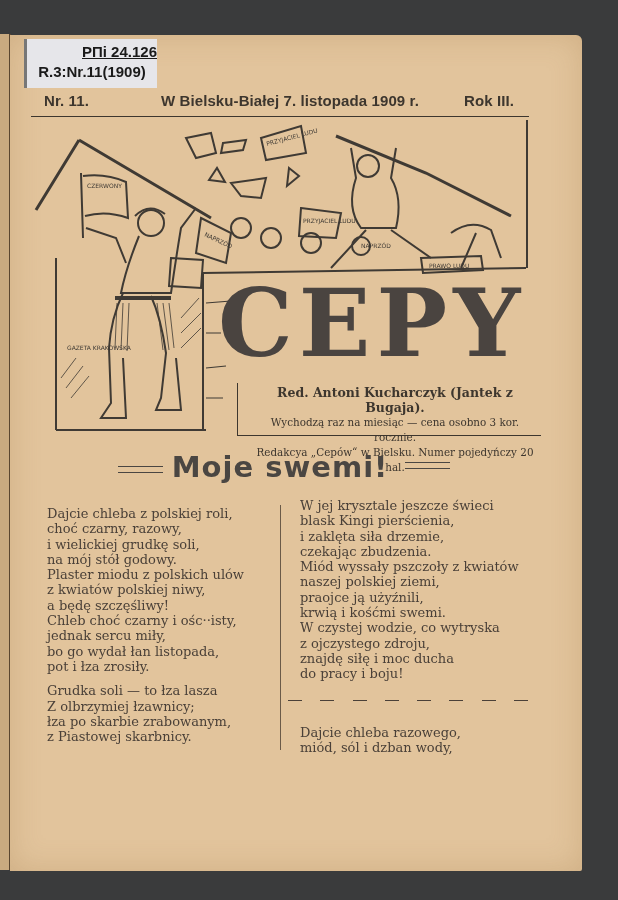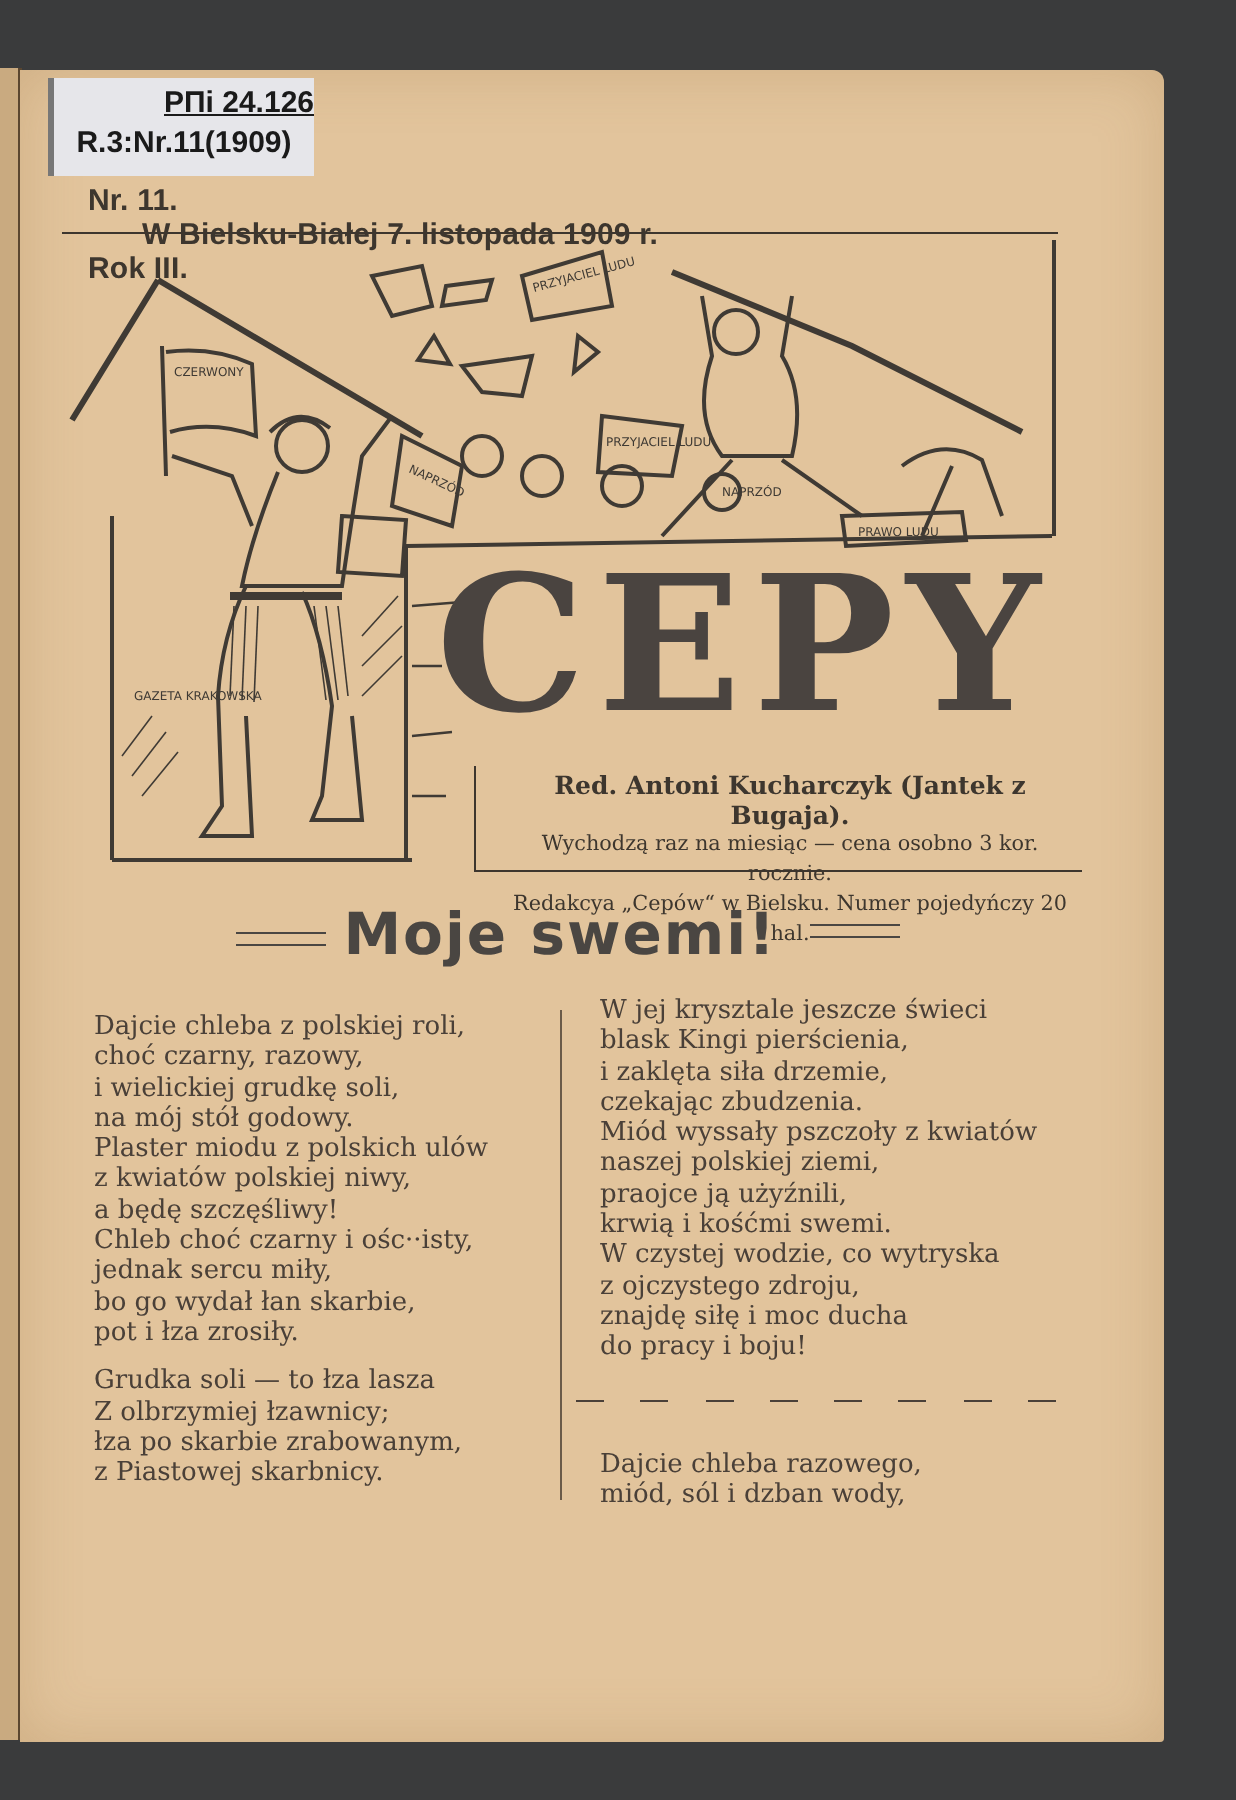--- a/index.html
+++ b/index.html
@@ -22,25 +22,24 @@
     .label {
       position:absolute; left:24px; top:39px; width:130px; height:49px;
       background:#e6e6ea; border-left:3px solid #777;
       font-family:"Liberation Sans", sans-serif; font-weight:bold;
       color:#1a1a1a; text-align:center; line-height:20px;
     }
     .label .l1 { font-size:15px; text-decoration:underline; margin-top:3px;text-align:right; }
     .label .l2 { font-size:15px; }
     .masthead {
       position:absolute; left:44px; top:92px; width:470px;
-      display:flex; 
+      display:flex; justify-content:space-between;
       font-family:"Liberation Sans Narrow","Liberation Sans", sans-serif;
       font-weight:bold; font-size:15px; color:#3d362e;
       letter-spacing:0.1px;
-      flex-direction:column;
     }
     .masthead .mid { margin-left:27px; }
     .rule-top {
       position:absolute; left:31px; top:116px; width:498px; height:0;
       border-top:1.5px solid #3d362e;
     }
     .illustration {
       position:absolute; left:31px; top:118px; width:498px; height:318px;
     }
     .title-text {
@@ -193,21 +192,21 @@
 <div class="col col-left">
   <div class="line">Dajcie chleba z polskiej roli,</div>
   <div class="line">choć czarny, razowy,</div>
   <div class="line">i wielickiej grudkę soli,</div>
   <div class="line">na mój stół godowy.</div>
   <div class="line">Plaster miodu z polskich ulów</div>
   <div class="line">z kwiatów polskiej niwy,</div>
   <div class="line">a będę szczęśliwy!</div>
   <div class="line">Chleb choć czarny i ośc··isty,</div>
   <div class="line">jednak sercu miły,</div>
-  <div class="line">bo go wydał łan skarbie,</div>
+  <div class="line">bo go wydał łan listopada,</div>
   <div class="line">pot i łza zrosiły.</div>
   <div class="stanza-gap"></div>
   <div class="line">Grudka soli — to łza lasza</div>
   <div class="line">Z olbrzymiej łzawnicy;</div>
   <div class="line">łza po skarbie zrabowanym,</div>
   <div class="line">z Piastowej skarbnicy.</div>
 </div>
 
 <div class="col-divider"></div>
 

